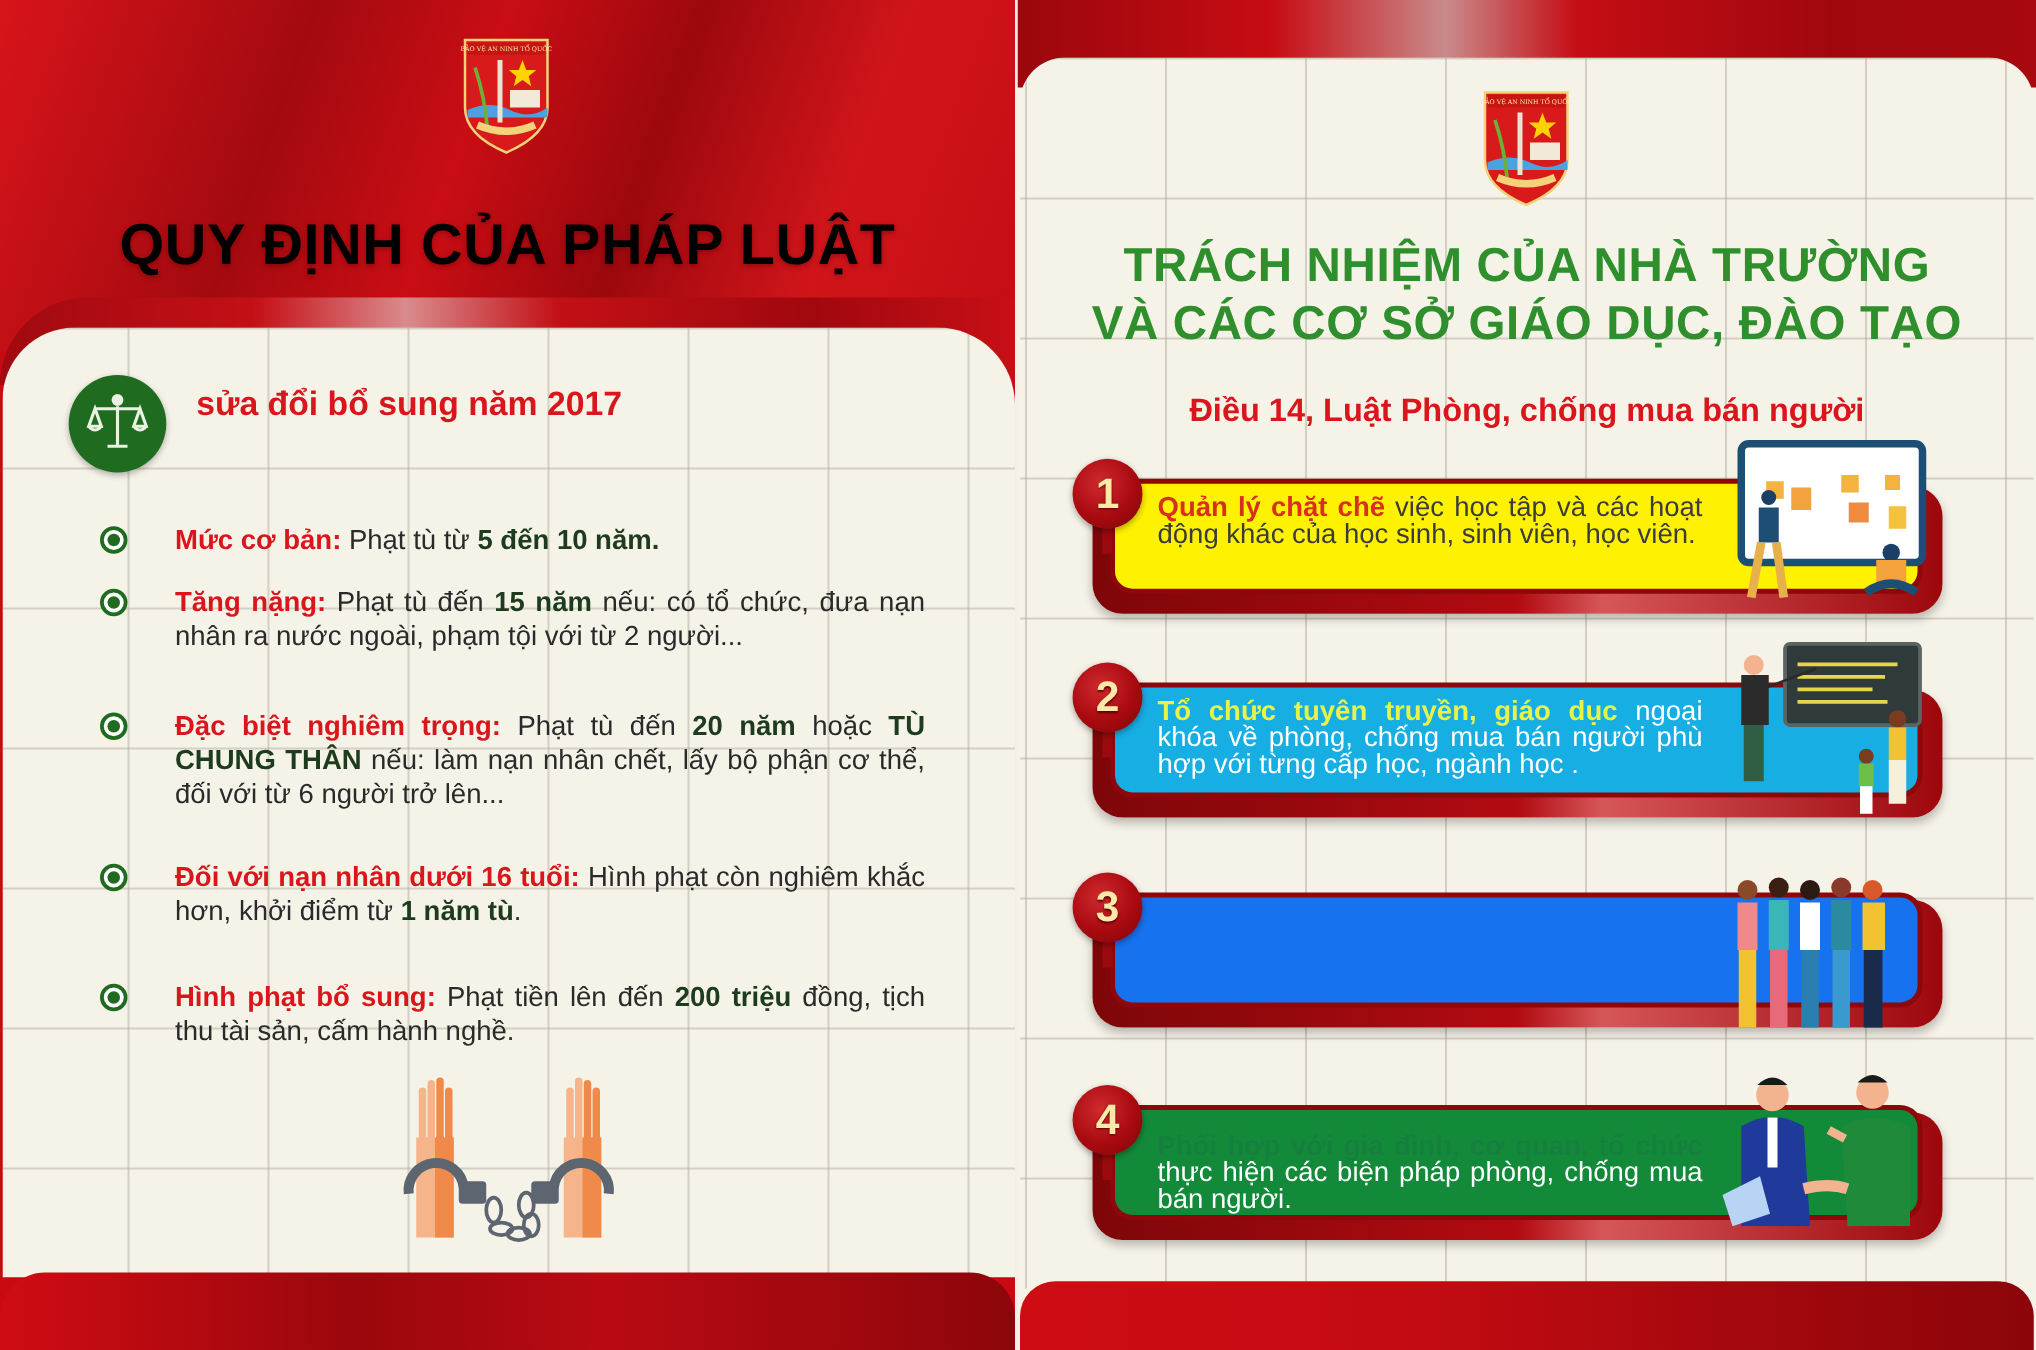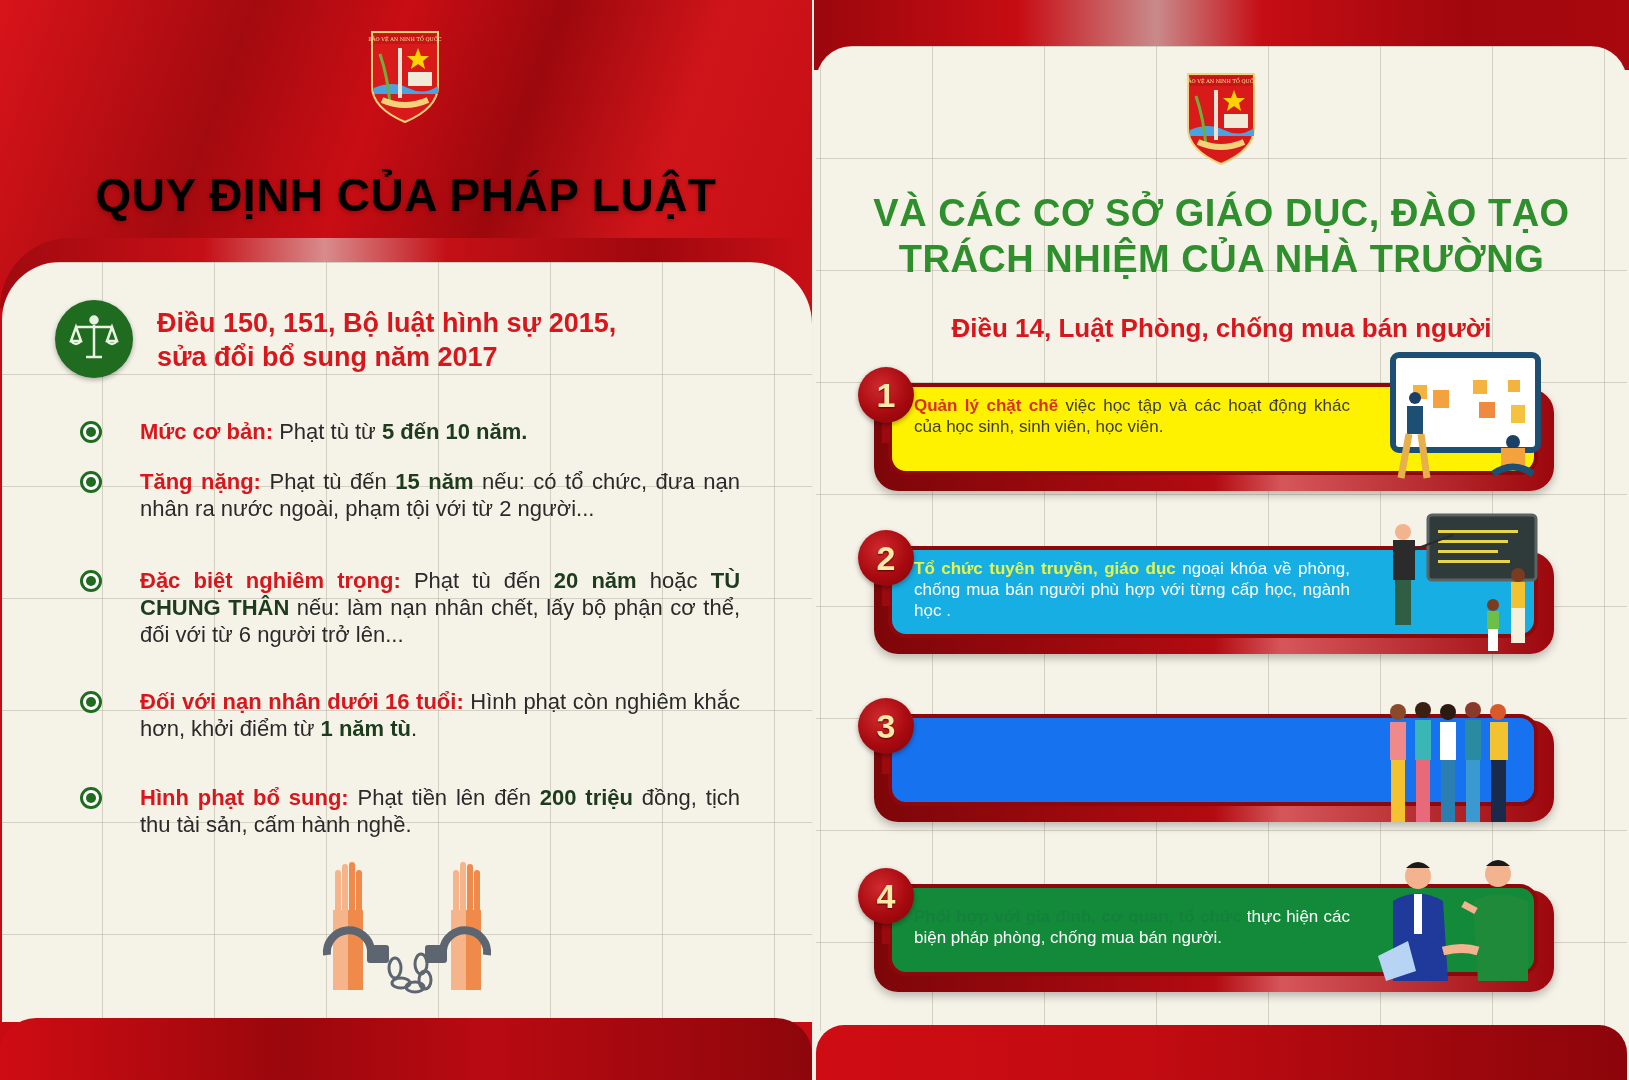--- a/index.html
+++ b/index.html
@@ -111,21 +111,21 @@
   }
   .card .badge {
     position: absolute; left: 0; top: -8px; width: 56px; height: 56px; border-radius: 50%;
     background: radial-gradient(circle at 40% 35%, #d02a2e 0%, #a80a10 55%, #7a0508 100%);
     box-shadow: 0 2px 5px rgba(0,0,0,0.35);
     display: flex; align-items: center; justify-content: center;
     color: #fbe9a8; font-weight: 700; font-size: 34px; text-shadow: 0 1px 2px #5a0000;
   }
   .card .badge-stem { position: absolute; left: 24px; top: 40px; width: 8px; height: 28px; background: #9b0a0f; }
   .card .desc {
-    position: absolute; left: 56px; top: 20px; width: 436px; font-size: 17px; line-height: 21px; text-align: justify;
+    position: absolute; left: 68px; top: 20px; width: 436px; font-size: 22px; line-height: 21px; text-align: justify;
   }
   .card .desc .hl { font-weight: 700; }
   .card .illus { position: absolute; }
 
   .card-1 .face { background: #fff200; }
   .card-1 .desc { color: #3b3b3b; }
   .card-1 .desc .hl { color: #d8301c; }
   .card-2 .face { background: #17aee3; }
   .card-2 .desc { color: #ffffff; }
   .card-2 .desc .hl { color: #e8f34a; }
@@ -166,21 +166,20 @@
       <line x1="8" y1="14" x2="44" y2="14"></line>
       <line x1="26" y1="12" x2="26" y2="44"></line>
       <line x1="18" y1="44" x2="34" y2="44"></line>
       <path d="M8 14 L3 28 H13 Z"></path>
       <path d="M3 28 Q8 34 13 28"></path>
       <path d="M44 14 L39 28 H49 Z"></path>
       <path d="M39 28 Q44 34 49 28"></path>
     </svg>
   </div>
   <div class="law-ref">
-    <div>Điều 150, 151, Bộ luật hình sự 2015,</div>
     <div>sửa đổi bổ sung năm 2017</div>
   </div>
 
   <div class="penalty-list">
     <div class="penalty" style="top:418px;">
       <span class="bullet"></span>
       <span class="text">
         <span class="label">Mức cơ bản:</span><span> Phạt tù từ </span><span class="strong">5 đến 10 năm.</span>
       </span>
     </div>
@@ -256,22 +255,22 @@
       <polygon points="50,20 53,28 61,28 55,33 57,41 50,36 43,41 45,33 39,28 47,28" fill="#ffd200"></polygon>
       <rect x="40" y="44" width="24" height="14" fill="#f1ead8"></rect>
       <path d="M6 60 Q24 52 40 60 T70 58 V66 H6 Z" fill="#4aa3e0"></path>
       <rect x="30" y="20" width="4" height="50" fill="#e8e3d2"></rect>
       <path d="M12 26 Q20 50 22 76" stroke="#6fae3a" stroke-width="3" fill="none"></path>
       <path d="M14 72 Q37 82 60 72" stroke="#f4d27a" stroke-width="6" fill="none"></path>
     </svg>
   </div>
 
   <div class="right-title">
+    <div>TRÁCH NHIỆM CỦA NHÀ TRƯỜNG</div>
     <div>VÀ CÁC CƠ SỞ GIÁO DỤC, ĐÀO TẠO</div>
-    <div>TRÁCH NHIỆM CỦA NHÀ TRƯỜNG</div>
   </div>
   <div class="right-subtitle">Điều 14, Luật Phòng, chống mua bán người</div>
 
   <div class="card card-1" style="top:375px;">
     <div class="shadow"></div>
     <div class="face"></div>
     <div class="badge-stem"></div>
     <div class="badge">1</div>
     <div class="desc"><span class="hl">Quản lý chặt chẽ</span><span> việc học tập và các hoạt động khác của học sinh, sinh viên, học viên.</span></div>
     <div class="illus" style="left:525px; top:-25px; width:160px; height:135px;">

